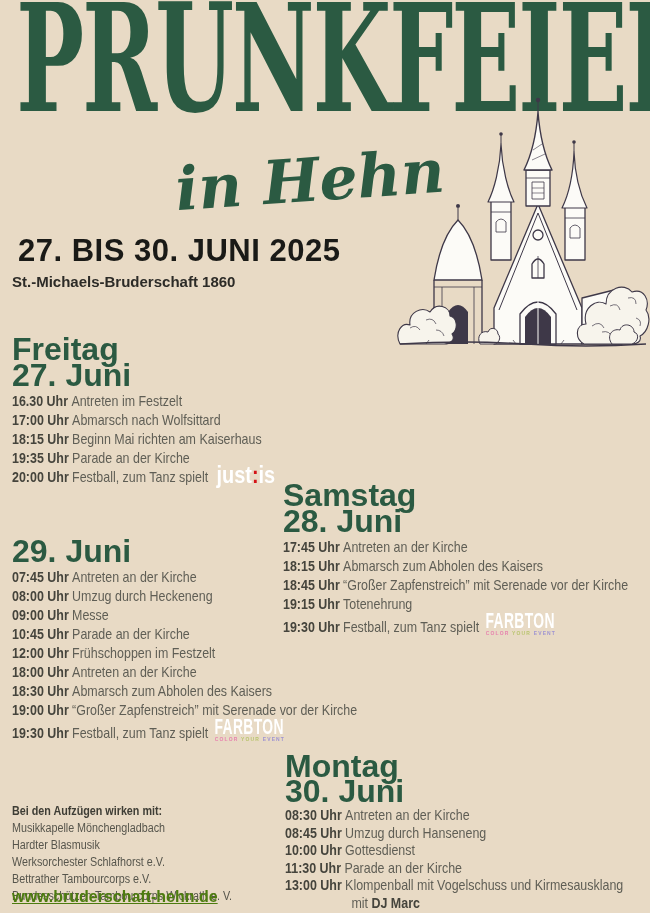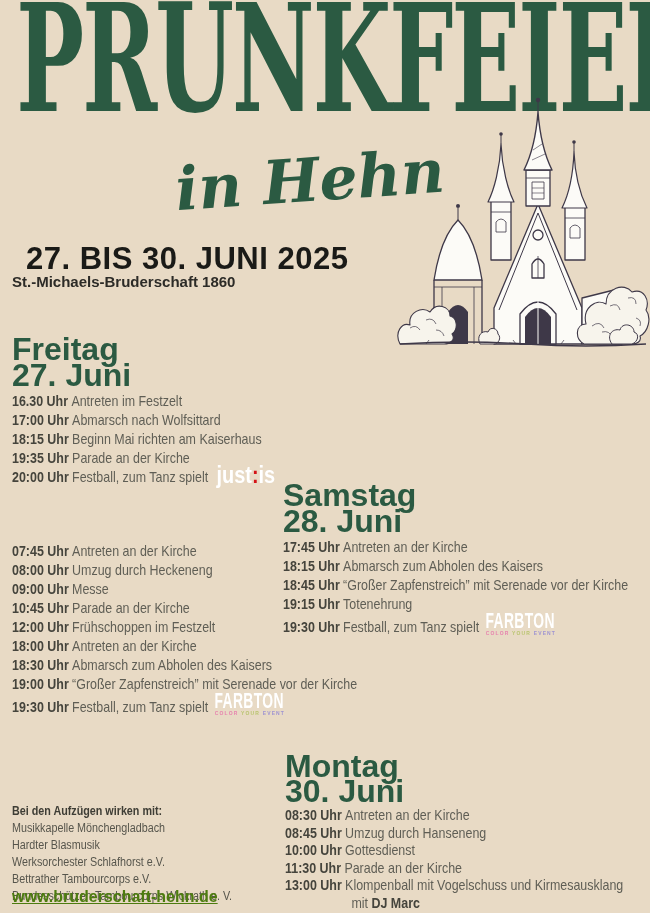--- a/index.html
+++ b/index.html
@@ -13,21 +13,21 @@
     font-family:"DejaVu Serif",serif;font-weight:bold;font-size:95px;line-height:1;
     color:#2b5a42;letter-spacing:-2px;white-space:nowrap;
     transform:scale(0.95,1.58);transform-origin:50% 0;
   }
   .script{
     position:absolute;top:150px;left:148px;width:324px;margin:0;text-align:center;
     font-family:"DejaVu Serif",serif;font-style:italic;font-weight:bold;font-size:60px;
     color:#2b5a42;transform:rotate(-4deg);line-height:1;
   }
   .date-range{
-    position:absolute;top:225px;left:10px;margin:16px;font-size:31px;font-weight:bold;
+    position:absolute;top:225px;left:10px;margin:8px;font-size:31px;font-weight:bold;
     color:#1a1a17;letter-spacing:0.5px;white-space:nowrap;
   }
   .org{position:absolute;top:268px;left:12px;font-size:15px;font-weight:600;
     color:#2c2b27;line-height:28px;}
   
   .church{position:absolute;top:92px;left:396px;width:254px;height:258px;}
   
   .day{position:absolute;}
   .day-h{margin:0;font-size:32px;font-weight:bold;line-height:26px;color:#2b5a42;}
   .day-h span{display:block;}
@@ -154,20 +154,21 @@
       <div class="ev"><span class="t">17:45 Uhr</span><span>Antreten an der Kirche</span></div>
       <div class="ev"><span class="t">18:15 Uhr</span><span>Abmarsch zum Abholen des Kaisers</span></div>
       <div class="ev"><span class="t">18:45 Uhr</span><span>“Großer Zapfenstreich” mit Serenade vor der Kirche</span></div>
       <div class="ev"><span class="t">19:15 Uhr</span><span>Totenehrung</span></div>
       <div class="ev"><span class="t">19:30 Uhr</span><span>Festball, zum Tanz spielt</span><span class="farbton"><span class="fw">FARBTON</span><span class="ft"><span class="c1">COLOR</span> <span class="c2">YOUR</span> <span class="c3">EVENT</span></span></span></div>
     </div>
   </section>
 
   <section class="day" style="left:12px;top:538px">
     <h2 class="day-h">
+      <span>29. Juni</span>
     </h2>
     <div class="events">
       <div class="ev"><span class="t">07:45 Uhr</span><span>Antreten an der Kirche</span></div>
       <div class="ev"><span class="t">08:00 Uhr</span><span>Umzug durch Heckeneng</span></div>
       <div class="ev"><span class="t">09:00 Uhr</span><span>Messe</span></div>
       <div class="ev"><span class="t">10:45 Uhr</span><span>Parade an der Kirche</span></div>
       <div class="ev"><span class="t">12:00 Uhr</span><span>Frühschoppen im Festzelt</span></div>
       <div class="ev"><span class="t">18:00 Uhr</span><span>Antreten an der Kirche</span></div>
       <div class="ev"><span class="t">18:30 Uhr</span><span>Abmarsch zum Abholen des Kaisers</span></div>
       <div class="ev"><span class="t">19:00 Uhr</span><span>“Großer Zapfenstreich” mit Serenade vor der Kirche</span></div>

